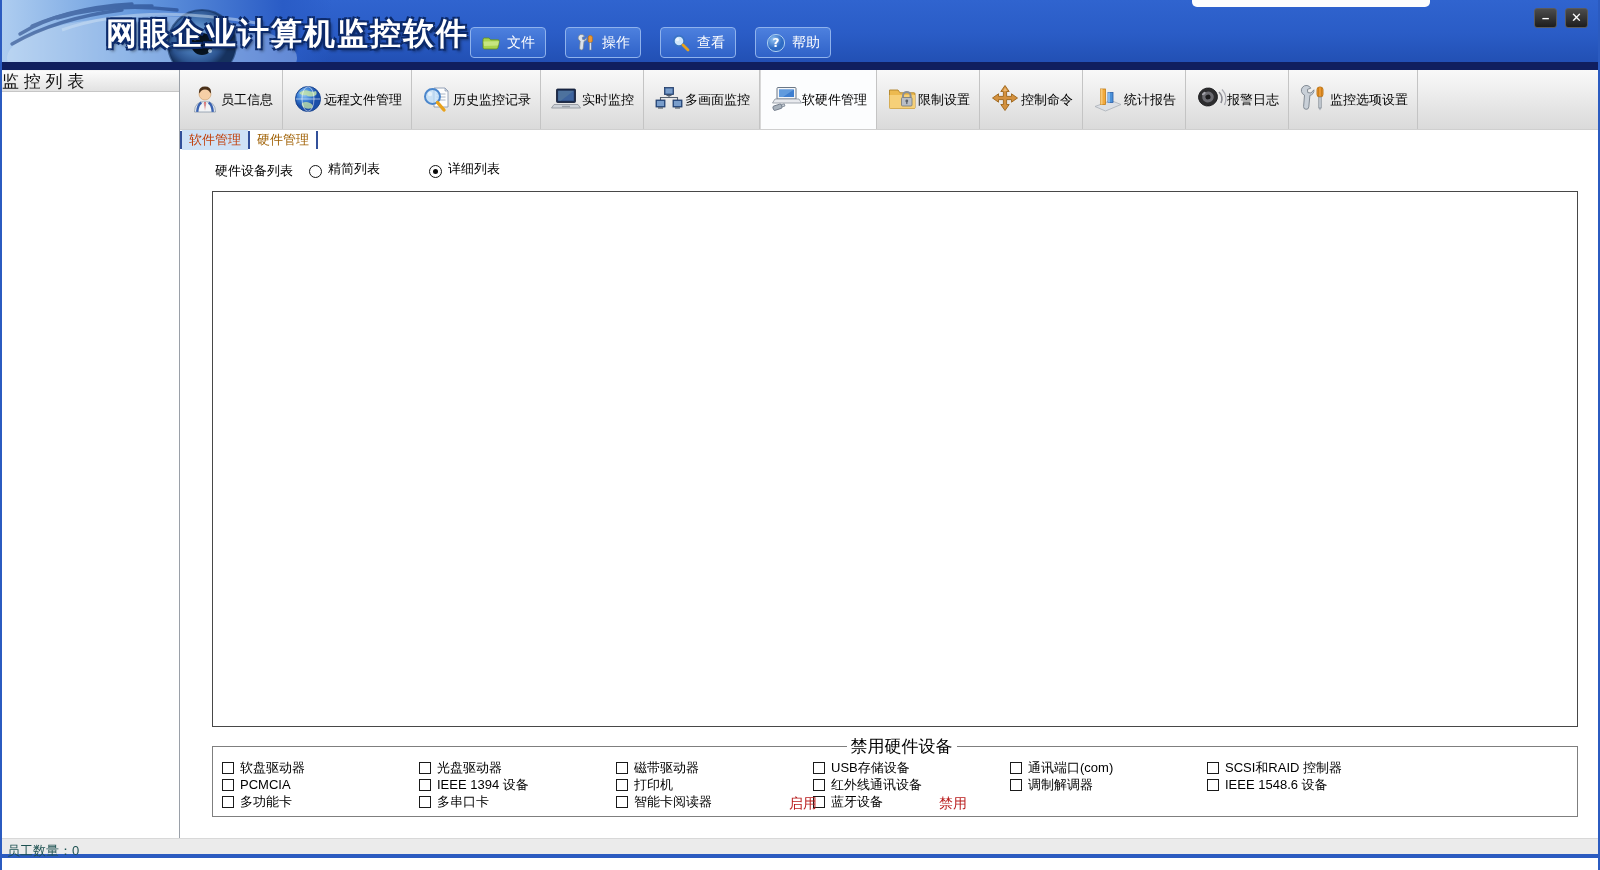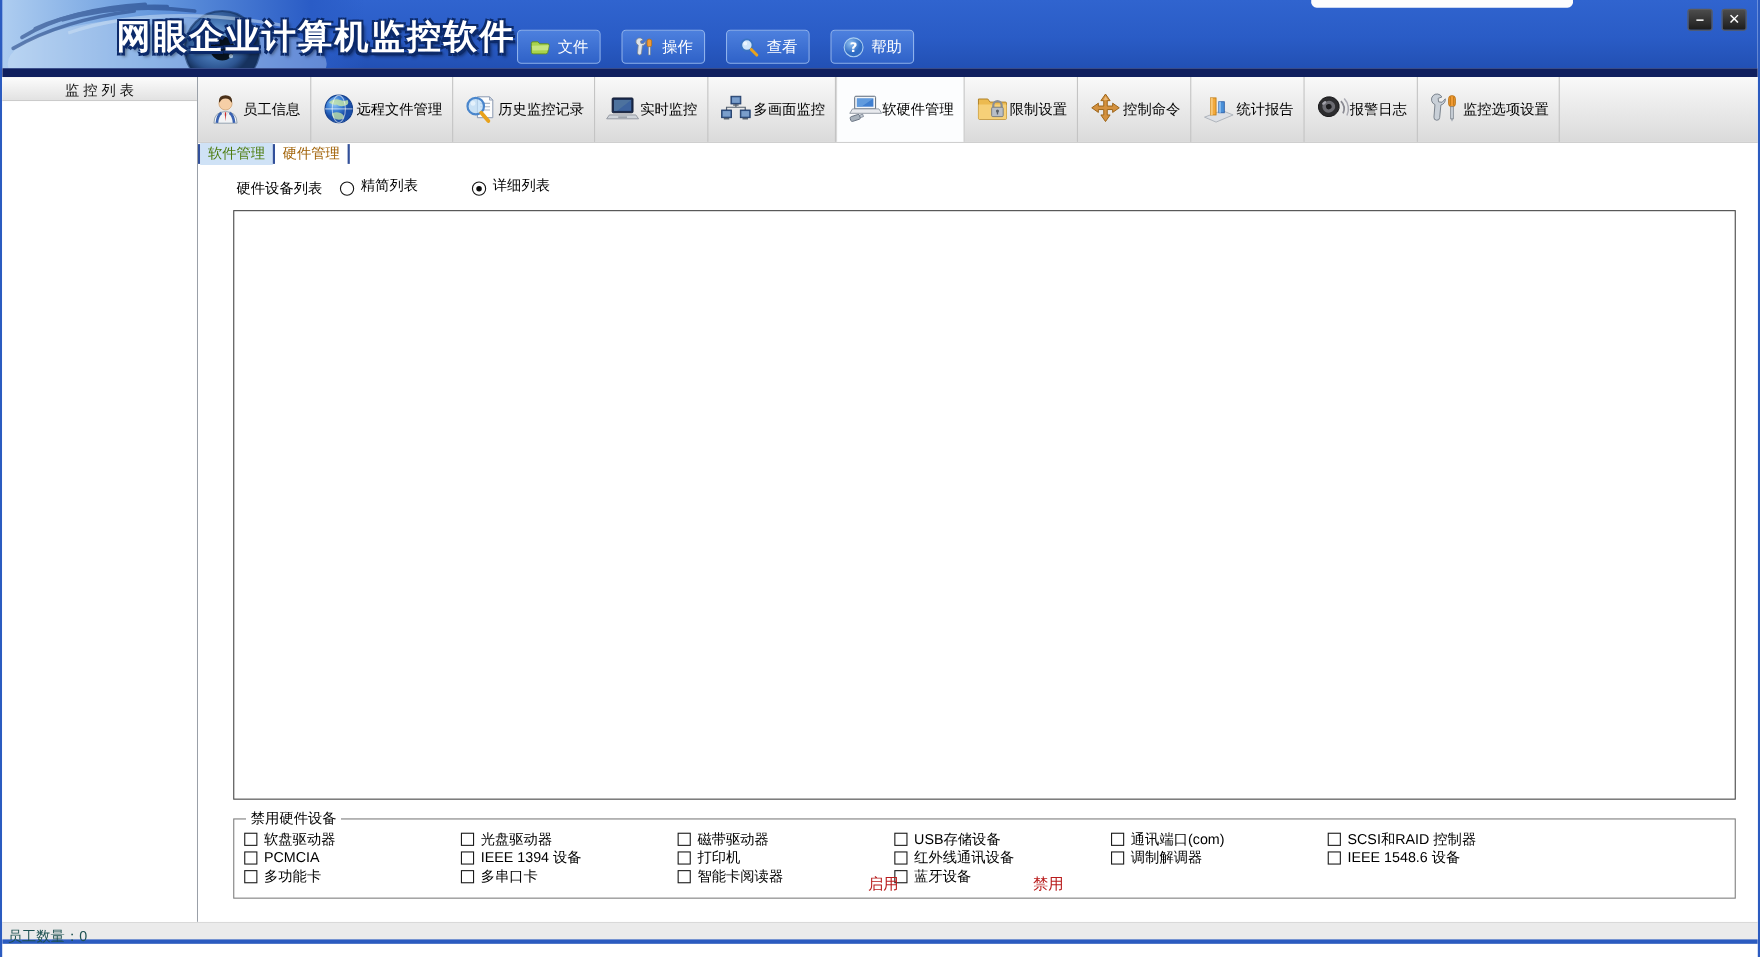--- a/index.html
+++ b/index.html
@@ -20,52 +20,52 @@
   .win-btn { width:23px; height:20px; border-radius:3px; background:linear-gradient(#4c4c4c,#1d1d1d); border:1px solid #5a5a5a;
     color:#ffffff; font-size:13px; line-height:18px; text-align:center; cursor:pointer; font-weight:bold; }
 
   
   .navy-strip { height:8px; background:#101f5e; }
 
   
   .app-body { display:flex; height:768px; }
   .sidebar { width:178px; background:#ffffff; border-right:1px solid #9aa0a8; display:flex; flex-direction:column; }
   .sidebar-header { height:22px; background:linear-gradient(#fbfbfb,#e2e2e2); border-bottom:1px solid #c6c6c6; border-top:1px solid #f5f5f5;
-    font-size:13px; color:#111; text-align:center; line-height:21px; white-space:pre; }
+    font-size:17px; color:#111; line-height:21px; white-space:pre; }
   .sidebar-list { flex:1; background:#fff; }
 
   .main { flex:1; display:flex; flex-direction:column; min-width:0; }
 
   
   .toolbar { height:60px; background:linear-gradient(#f9f9f9,#dadada); border-bottom:1px solid #cfcfcf; display:flex; align-items:stretch; }
   .tool-item { display:flex; flex-direction:row; align-items:center; justify-content:flex-end; padding:3px 9px 4px; cursor:pointer; border-right:1px solid #c4c4c4; }
   .tool-item .ticon { height:36px; display:flex; align-items:center; }
   .tool-item .tlabel { font-size:13px; color:#000; white-space:nowrap; margin-top:1px; }
   .tool-item.selected { background:#fcfdfe; border-left:1px solid #d8d8d8; }
 
   
   .tabbar { height:20px; background:#ffffff; display:flex; align-items:stretch; }
   .tab-div { width:2px; background:#32509a; margin:1px 0; }
   .tab { padding:0 7px; font-size:13px; line-height:20px; color:#a16207; cursor:pointer; white-space:nowrap; }
-  .tab.selected { background:#cfe2f6; color:#4d7c0f; }
+  .tab.selected { background:#cfe2f6; color:#c2410c; }
 
   
   .content { position:relative; flex:1; background:#ffffff; }
   .radio-row { position:absolute; left:32px; top:10px; height:20px; }
   .hw-list-label { position:absolute; left:3px; top:2px; font-size:13px; color:#000; white-space:nowrap; }
   .radio-opt { position:absolute; top:0; display:flex; align-items:flex-end; gap:6px; cursor:pointer; }
   .radio-opt .rlabel { font-size:13px; color:#000; white-space:nowrap; }
   .rcirc { width:13px; height:13px; border:1.6px solid #141414; border-radius:50%; background:#fff; position:relative; }
   .radio-opt.checked .rcirc::after { content:""; position:absolute; left:2.6px; top:2.6px; width:5px; height:5px; border-radius:50%; background:#0a0a0a; }
   .opt1 { left:97px; } .opt2 { left:217px; }
 
   .list-box { position:absolute; left:32px; top:41px; width:1366px; height:536px; background:#ffffff; border:1px solid #474747; }
 
   .group-box { position:absolute; left:32px; top:585px; width:1366px; height:82px; border:1px solid #7f7f7f; padding:1px 0 0 9px; }
-  .group-box legend { font-size:13px; color:#000; padding:0 4px; margin-left:2px; }
+  .group-box legend { font-size:17px; color:#000; padding:0 4px; margin-left:2px;text-align:center; }
   .cb-grid { display:grid; grid-template-columns:197px 197px 197px 197px 197px auto; }
   .cb-col { display:flex; flex-direction:column; }
   .cb { display:flex; align-items:center; gap:6px; height:17px; cursor:pointer; }
   .cb .box { width:12px; height:12px; background:#fff; border:1.4px solid #1a1a1a; flex:0 0 auto; }
   .cb .clabel { font-size:13px; color:#000; white-space:nowrap; }
   .action-link { position:absolute; bottom:3px; font-size:14px; color:#b91c1c; cursor:pointer; }
   .enable-link { left:576px; } .disable-link { left:726px; }
 
   
   .statusbar { height:20px; background:#ebebeb; border-top:1px solid #d8d8d8; border-bottom:4px solid #2b5bc0;

